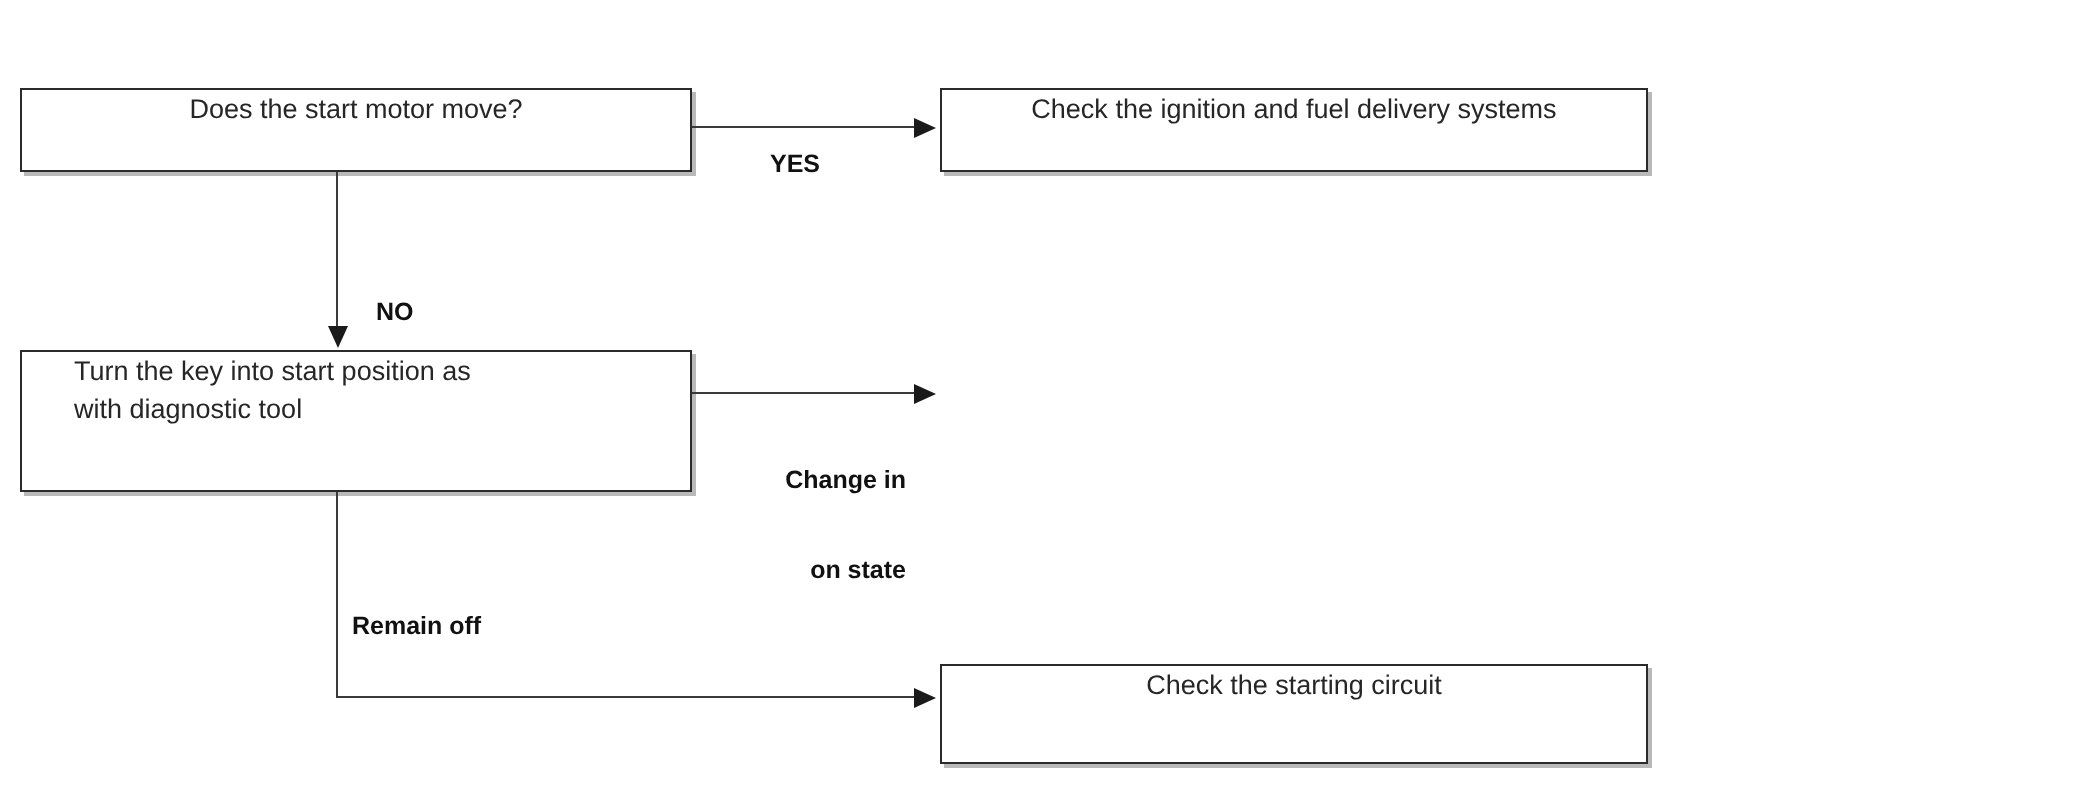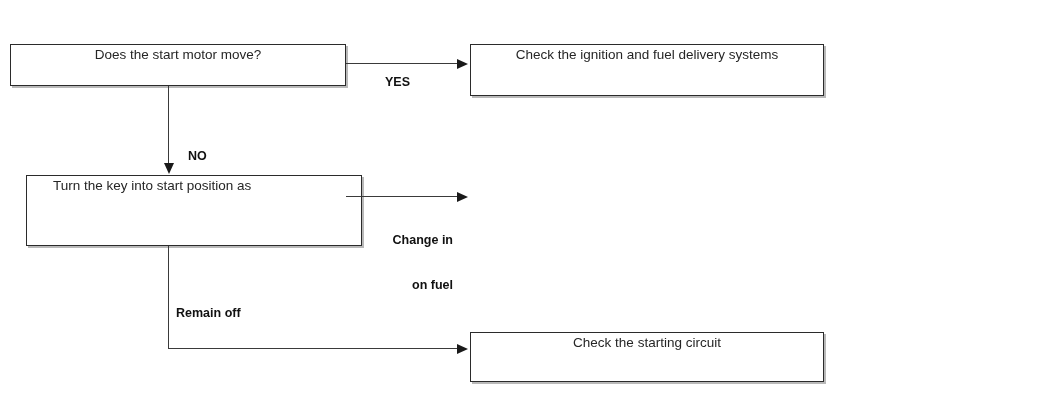--- a/index.html
+++ b/index.html
@@ -31,30 +31,29 @@
     flex-direction: column;
   }
   .node.center {
     align-items: center;
     text-align: center;
   }
   .node.left {
     align-items: flex-start;
     text-align: left;
     padding-left: 26px;
-    margin-left: 16px;
   }
   .node .line {
     white-space: pre;
   }
 
   
   #node-question   { left: 10px;  top: 44px;  width: 336px; height: 42px; }
   #node-procedure  { left: 10px;  top: 175px; width: 336px; height: 71px; }
-  #node-ignition   { left: 470px; top: 44px;  width: 354px; height: 52px; }
+  #node-ignition   { left: 470px; top: 44px;  width: 354px; height: 42px; }
   #node-bcm        { left: 470px; top: 180px; width: 354px; height: 36px; }
   #node-starting   { left: 470px; top: 332px; width: 354px; height: 50px; }
 
   
   .edge {
     position: absolute;
     background: #3a3a3a;
   }
   .edge.h { height: 1px; }
   .edge.v { width: 1px; }
@@ -110,20 +109,21 @@
 <body>
 
 <div id="canvas">
 
   <div class="node center" id="node-question">
     <span class="line">Does the start motor move?</span>
   </div>
 
   <div class="node left" id="node-procedure">
     <span class="line">Turn the key into start position as</span>
+    <span class="line">with diagnostic tool</span>
   </div>
 
   <div class="node center" id="node-ignition">
     <span class="line">Check the ignition and fuel delivery systems</span>
   </div>
 
 
   <div class="node center" id="node-starting">
     <span class="line">Check the starting circuit</span>
   </div>
@@ -138,18 +138,18 @@
   <div class="arrow down" id="arrow-no"></div>
   <div class="arrow right" id="arrow-change"></div>
   <div class="arrow right" id="arrow-remain"></div>
 
   <div class="edge-label" id="label-yes">YES</div>
 
   <div class="edge-label" id="label-no">NO</div>
 
   <div class="edge-label" id="label-change">
     <div>Change in</div>
-    <div>on fuel</div>
+    <div>on state</div>
   </div>
 
   <div class="edge-label" id="label-remain">Remain off</div>
 
 </div>
 
 </body></html>

